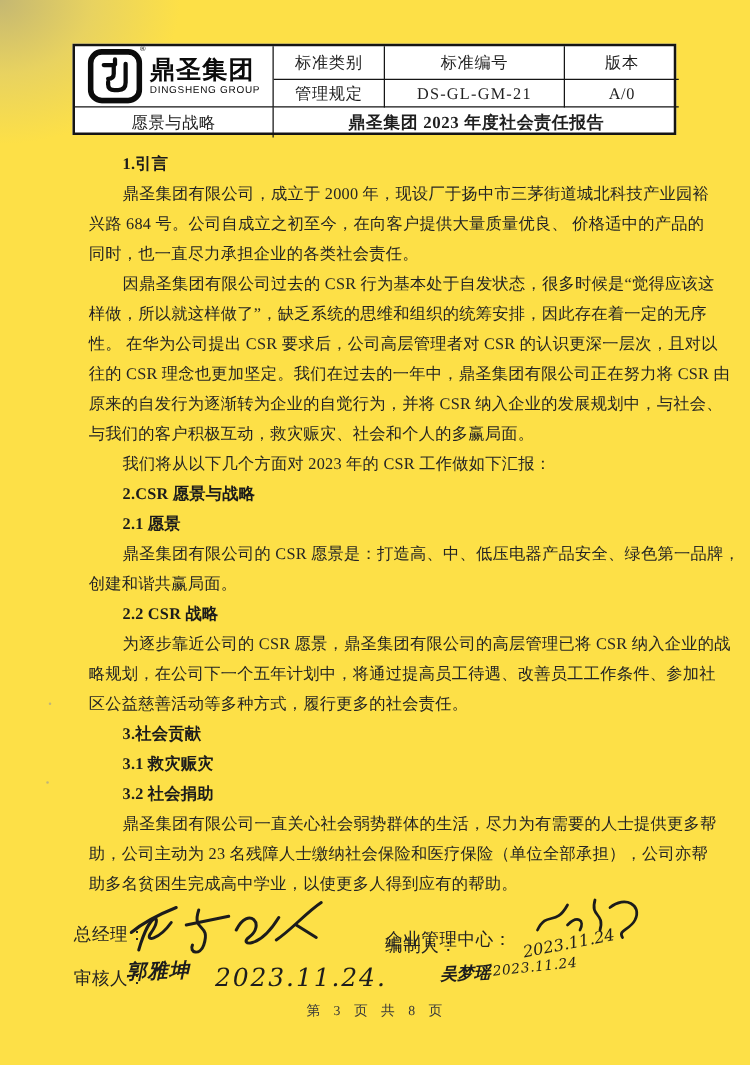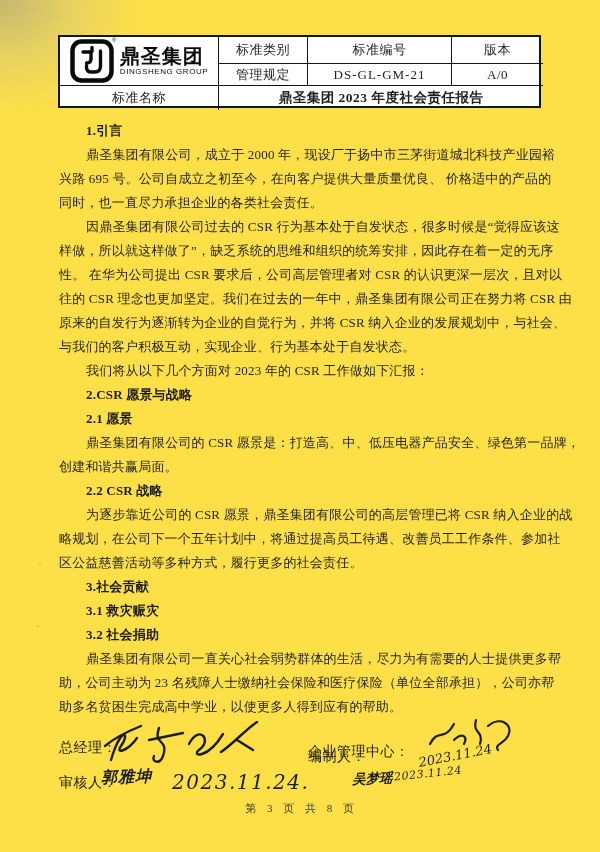--- a/index.html
+++ b/index.html
@@ -35,21 +35,21 @@
 
   
   .logo-icon-wrap{position:relative;width:46px;height:44px;flex:0 0 auto;}
   .logo-reg{position:absolute;right:-1px;top:-2px;font-size:6px;font-family:"Liberation Sans",sans-serif;color:#111;}
   .logo-txt{display:flex;flex-direction:column;align-items:flex-start;line-height:1;}
   .logo-cn{font-family:"Liberation Sans","DejaVu Sans",sans-serif;font-weight:900;font-size:20px;letter-spacing:1px;color:#0b0b0b;}
   .logo-en{font-family:"Liberation Sans","DejaVu Sans",sans-serif;font-weight:400;font-size:8px;letter-spacing:.55px;color:#0b0b0b;margin-top:2px;}
 
   
   .body-lines{position:absolute;left:59px;top:119px;width:486px;font-size:13px;}
-  .bline{height:24px;line-height:24px;white-space:nowrap;letter-spacing:.2px;color:#242424;}
+  .bline{height:24px;line-height:24px;white-space:nowrap;letter-spacing:.2px;color:#242424;margin-left:12px;}
   .bline.b{font-weight:bold;color:#1b1b1b;}
   .bline.ind{padding-left:27px;}
 
   
   .sig-label{position:absolute;font-size:14px;color:#222;letter-spacing:.5px;white-space:nowrap;}
   .hand{font-family:"DejaVu Serif","Liberation Serif",serif;font-style:italic;color:#1d1d1d;white-space:nowrap;position:absolute;}
   svg.scrawl{position:absolute;overflow:visible;}
   svg.scrawl path{fill:none;stroke:#1c1c1c;stroke-linecap:round;stroke-linejoin:round;}
 
   
@@ -82,35 +82,35 @@
     </div>
 
     <div class="cell">标准类别</div>
     <div class="cell">标准编号</div>
     <div class="cell lastcol">版本</div>
 
     <div class="cell">管理规定</div>
     <div class="cell mono-ish">DS-GL-GM-21</div>
     <div class="cell lastcol">A/0</div>
 
-    <div class="cell title-name lastrow">标准名称</div>
+    <div class="cell title-name lastrow">愿景与战略</div>
     <div class="cell title-val lastcol lastrow">鼎圣集团 2023 年度社会责任报告</div>
   </div>
 
   <div class="body-lines">
       <div class="bline b ind">1.引言</div>
       <div class="bline ind">鼎圣集团有限公司，成立于 2000 年，现设厂于扬中市三茅街道城北科技产业园裕</div>
-      <div class="bline">兴路 695 号。公司自成立之初至今，在向客户提供大量质量优良、 价格适中的产品的</div>
+      <div class="bline">兴路 684 号。公司自成立之初至今，在向客户提供大量质量优良、 价格适中的产品的</div>
       <div class="bline">同时，也一直尽力承担企业的各类社会责任。</div>
       <div class="bline ind">因鼎圣集团有限公司过去的 CSR 行为基本处于自发状态，很多时候是“觉得应该这</div>
       <div class="bline">样做，所以就这样做了”，缺乏系统的思维和组织的统筹安排，因此存在着一定的无序</div>
       <div class="bline">性。 在华为公司提出 CSR 要求后，公司高层管理者对 CSR 的认识更深一层次，且对以</div>
       <div class="bline">往的 CSR 理念也更加坚定。我们在过去的一年中，鼎圣集团有限公司正在努力将 CSR 由</div>
       <div class="bline">原来的自发行为逐渐转为企业的自觉行为，并将 CSR 纳入企业的发展规划中，与社会、</div>
-      <div class="bline">与我们的客户积极互动，实现企业、行为基本处于自发状态。</div>
+      <div class="bline">与我们的客户积极互动，救灾赈灾、社会和个人的多赢局面。</div>
       <div class="bline ind">我们将从以下几个方面对 2023 年的 CSR 工作做如下汇报：</div>
       <div class="bline b ind">2.CSR 愿景与战略</div>
       <div class="bline b ind">2.1 愿景</div>
       <div class="bline ind">鼎圣集团有限公司的 CSR 愿景是：打造高、中、低压电器产品安全、绿色第一品牌，</div>
       <div class="bline">创建和谐共赢局面。</div>
       <div class="bline b ind">2.2 CSR 战略</div>
       <div class="bline ind">为逐步靠近公司的 CSR 愿景，鼎圣集团有限公司的高层管理已将 CSR 纳入企业的战</div>
       <div class="bline">略规划，在公司下一个五年计划中，将通过提高员工待遇、改善员工工作条件、参加社</div>
       <div class="bline">区公益慈善活动等多种方式，履行更多的社会责任。</div>
       <div class="bline b ind">3.社会贡献</div>

